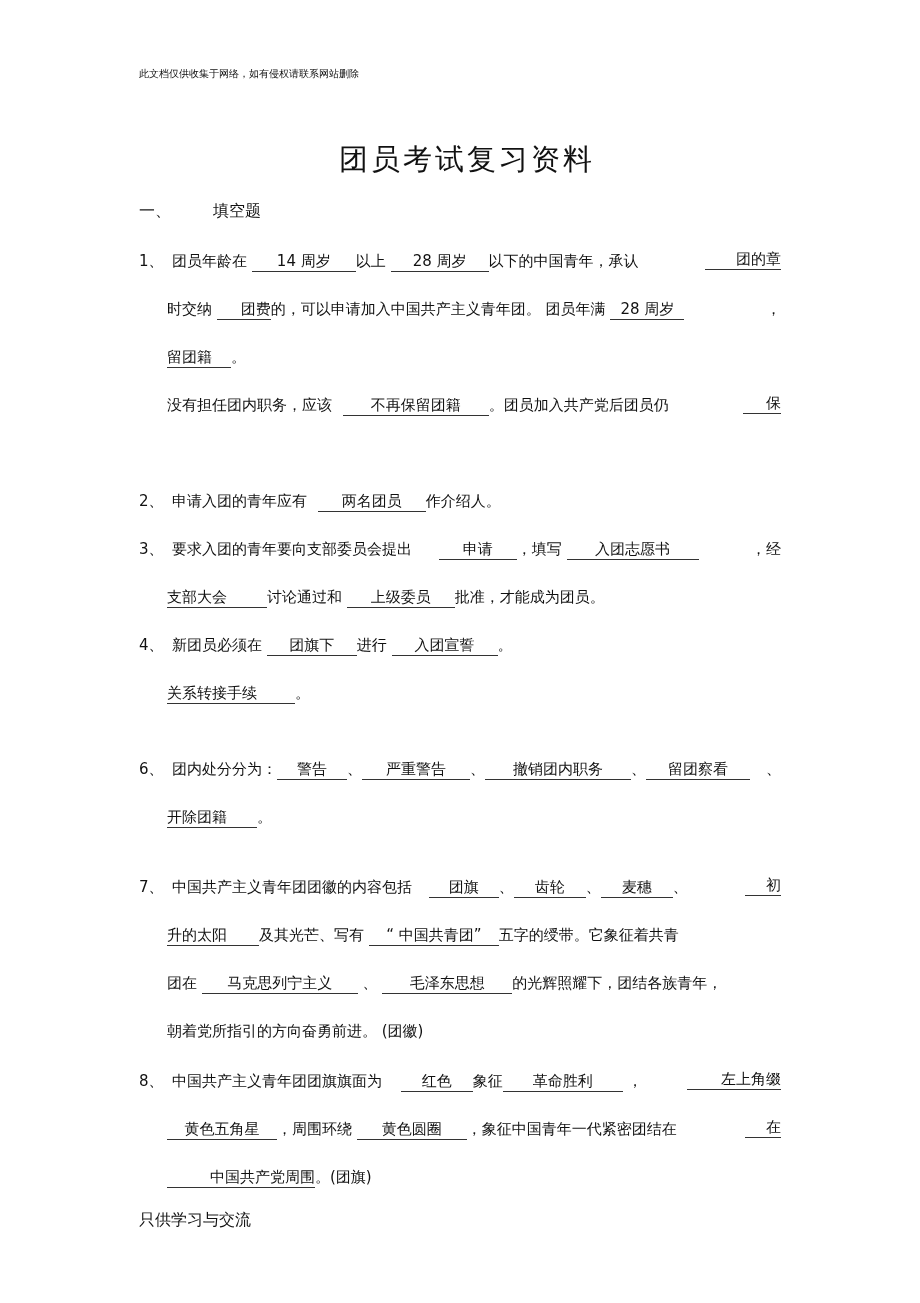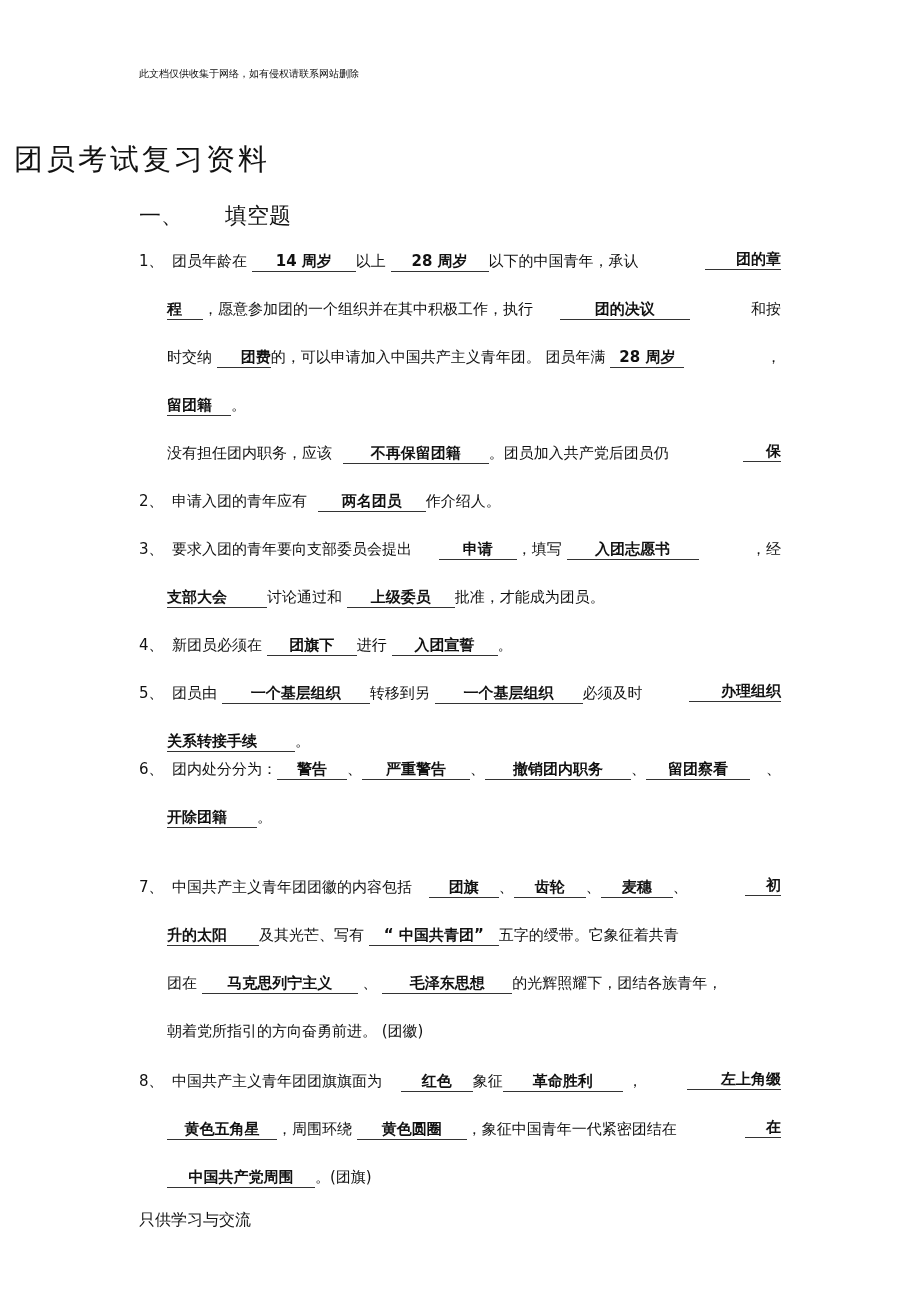--- a/index.html
+++ b/index.html
@@ -1,51 +1,47 @@
 <!DOCTYPE html>
 <html><head>
 <meta charset="utf-8">
 <style>
   html, body { margin: 0; padding: 0; background: #ffffff; }
   body { width: 920px; height: 1303px; position: relative; overflow: hidden;
          font-family: "DejaVu Sans", "Liberation Sans", sans-serif; color: #111; }
   .header-note { position: absolute; left: 139px; top: 67px; font-size: 10px; letter-spacing: 0px; }
   .footer-note { position: absolute; left: 139px; top: 1210px; font-size: 16px; }
-  .title { position: absolute; left: 0; width: 920px; top: 140px; text-align: left;
+  .title { position: absolute; left: 0; width: 920px; top: 140px; text-align: center;
            font-size: 29px; letter-spacing: 3px; padding-left: 14px; box-sizing: border-box; }
-  .section { position: absolute; left: 139px; top: 201px; font-size: 22px; }
+  .section { position: absolute; left: 139px; top: 201px; font-size: 16px; }
   .section .sec-label { margin-left: 42px; }
   .q { position: absolute; left: 139px; width: 642px; font-size: 15px; }
   .line { height: 48px; line-height: 24px; white-space: nowrap; position: relative; }
   .line.first .num { display: inline-block; width: 33px; }
   .line.cont { padding-left: 28px; }
-  .blank { display: inline-block; border-bottom: 1px solid #333; text-align: center; line-height: 20px; font-weight: bold; }
+  .blank { display: inline-block; border-bottom: 1px solid #333; text-align: center; line-height: 20px; }
   .rjust { position: absolute; right: 0; top: 0; }
 </style>
 </head>
 <body>
 
 <div class="header-note">此文档仅供收集于网络，如有侵权请联系网站删除</div>
 
 <div class="title">团员考试复习资料</div>
 
 <div class="section">
   <span>一、</span><span class="sec-label">填空题</span>
 </div>
 
 <div class="q" style="top:249px">
   <div class="line first">
     <span class="num">1、</span><span>团员年龄在</span>
     <span class="blank" style="width:104px">14  周岁</span><span>以上</span>
     <span class="blank" style="width:98px">28  周岁</span><span>以下的中国青年，承认</span>
     <span class="blank rjust" style="width:76px;text-align:right">团的章</span>
-  </div>
-  <div class="line cont">
-    <span class="blank" style="width:36px;text-align:left">程</span><span>，愿意参加团的一个组织并在其中积极工作，执行</span>
-    <span class="blank" style="width:130px;margin-left:22px">团的决议</span><span class="rjust">和按</span>
   </div>
   <div class="line cont">
     <span>时交纳</span>
     <span class="blank" style="width:54px;text-align:right">团费</span><span>的，可以申请加入中国共产主义青年团。  团员年满</span>
     <span class="blank" style="width:74px">28 周岁</span><span class="rjust">，</span>
   </div>
   <div class="line cont">
     <span class="blank" style="width:64px;text-align:left">留团籍</span><span>。</span>
   </div>
   <div class="line cont">
@@ -76,26 +72,20 @@
 
 <div class="q" style="top:633px">
   <div class="line first">
     <span class="num">4、</span><span>新团员必须在</span>
     <span class="blank" style="width:90px">团旗下</span><span>进行</span>
     <span class="blank" style="width:106px">入团宣誓</span><span>。</span>
   </div>
 </div>
 
 <div class="q" style="top:681px">
-  <div class="line first">
-    <span class="num">5、</span><span>团员由</span>
-    <span class="blank" style="width:148px">一个基层组织</span><span>转移到另</span>
-    <span class="blank" style="width:148px">一个基层组织</span><span>必须及时</span>
-    <span class="blank rjust" style="width:92px;text-align:right">办理组织</span>
-  </div>
   <div class="line cont">
     <span class="blank" style="width:128px;text-align:left">关系转接手续</span><span>。</span>
   </div>
 </div>
 
 <div class="q" style="top:757px">
   <div class="line first">
     <span class="num">6、</span><span>团内处分分为：</span><span class="blank" style="width:70px">警告</span><span>、</span><span class="blank" style="width:108px">严重警告</span><span>、</span><span class="blank" style="width:146px">撤销团内职务</span><span>、</span><span class="blank" style="width:104px">留团察看</span><span class="rjust">、</span>
   </div>
   <div class="line cont">
@@ -130,17 +120,17 @@
     <span class="blank" style="width:72px;margin-left:14px">红色</span><span>象征</span><span class="blank" style="width:120px">革命胜利</span>
     <span>，</span>
     <span class="blank rjust" style="width:94px;text-align:right">左上角缀</span>
   </div>
   <div class="line cont">
     <span class="blank" style="width:110px;text-align:center">黄色五角星</span><span>，周围环绕</span>
     <span class="blank" style="width:110px">黄色圆圈</span><span>，象征中国青年一代紧密团结在</span>
     <span class="blank rjust" style="width:36px;text-align:right">在</span>
   </div>
   <div class="line cont">
-    <span class="blank" style="width:148px;text-align:center">中国共产党周围</span><span>。(团旗)</span>
+    <span class="blank" style="width:148px;text-align:right">中国共产党周围</span><span>。(团旗)</span>
   </div>
 </div>
 
 <div class="footer-note">只供学习与交流</div>
 
 </body></html>

